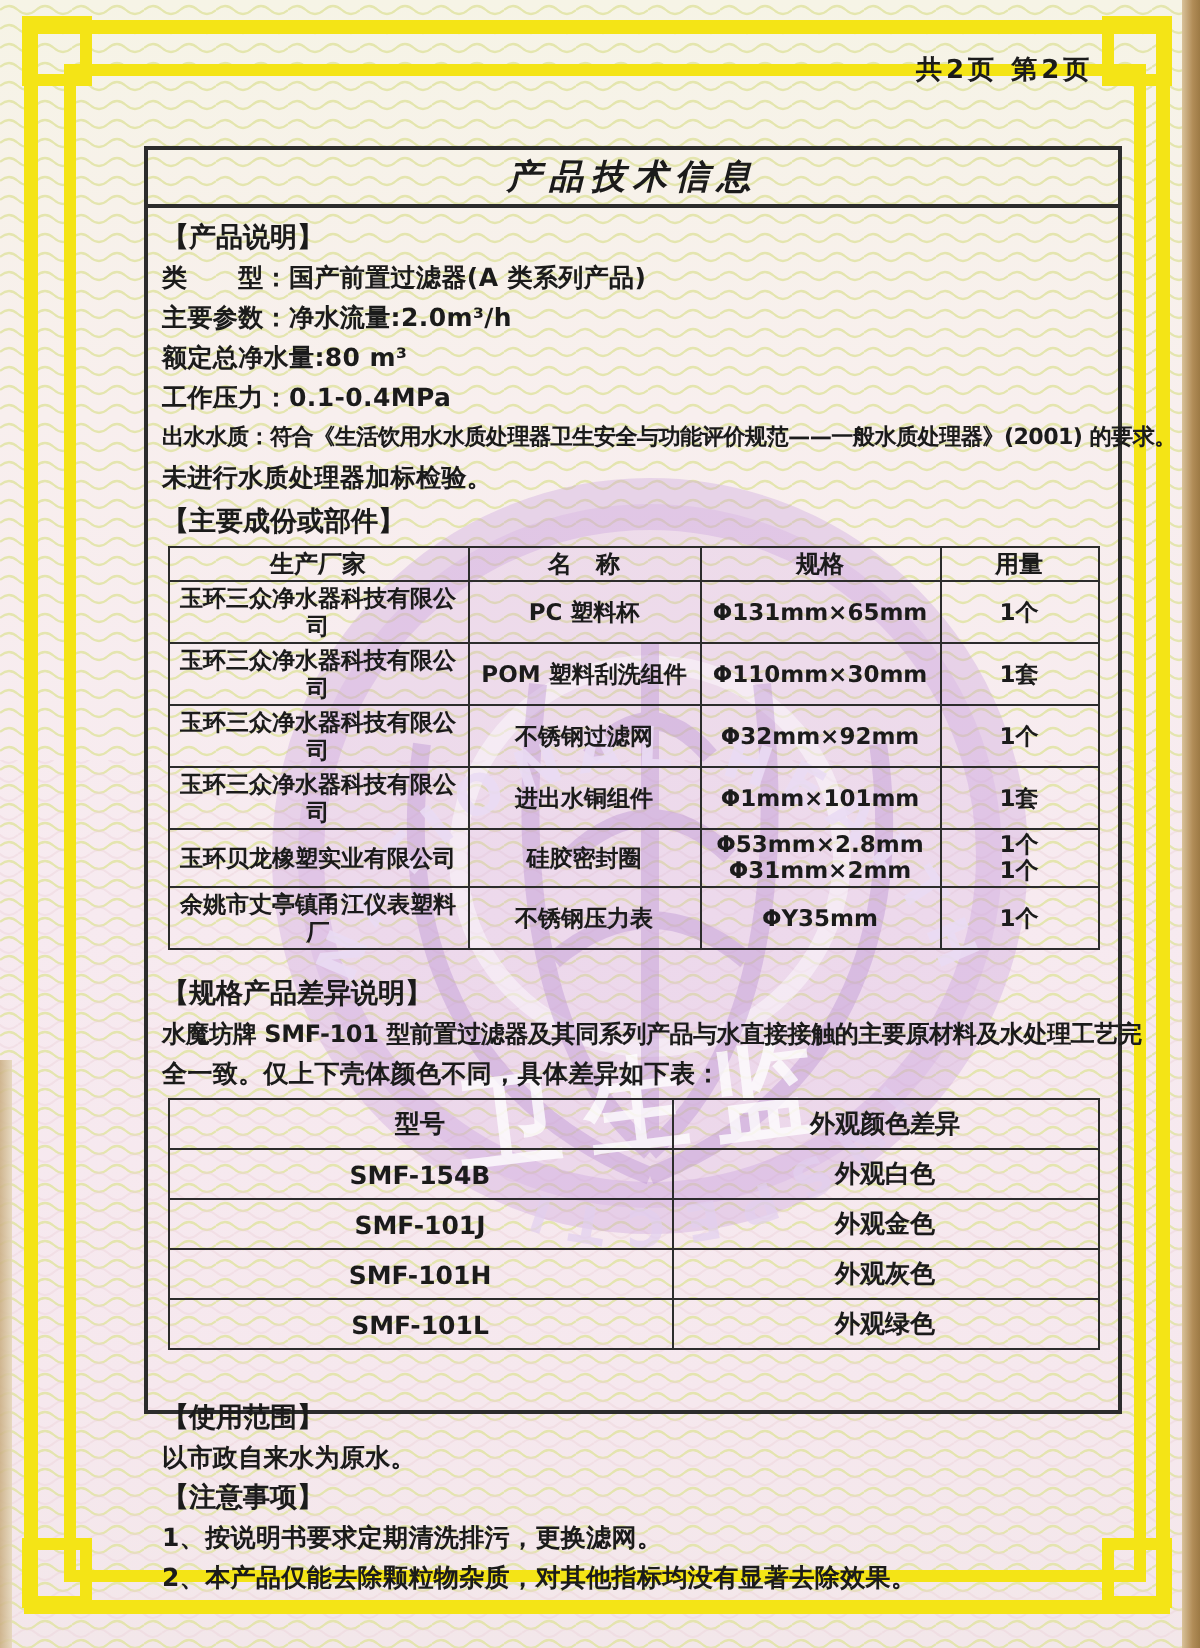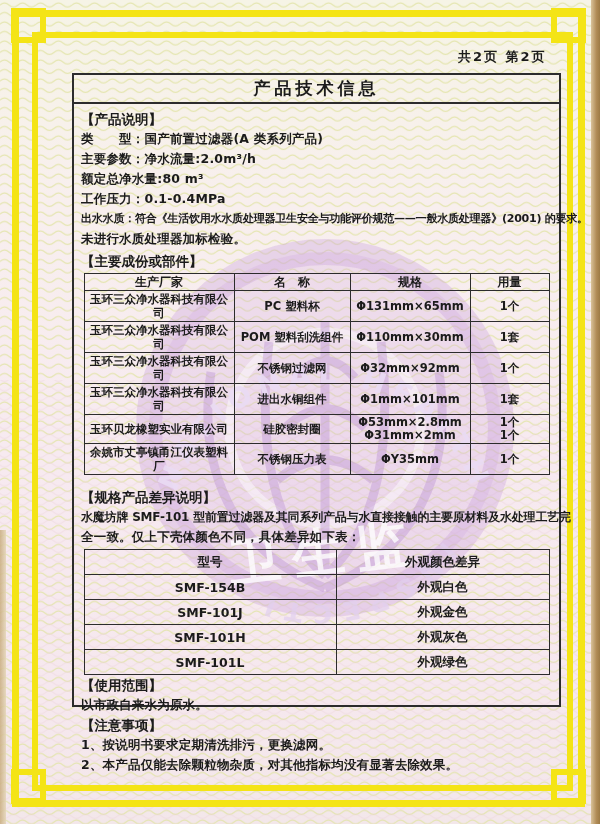--- a/index.html
+++ b/index.html
@@ -10,39 +10,39 @@
     font-weight:bold;color:#1b1b1b;
   }
   .layer{position:absolute;left:0;top:0;}
   .waves{z-index:0;}
   .watermark{z-index:1;}
   .frame{z-index:2;pointer-events:none;}
   .edge-right{position:absolute;right:0;top:0;width:9px;height:824px;z-index:4;
     background:linear-gradient(90deg,#d9c29a,#b18c57 60%,#9d7a45);}
   .edge-left-bottom{position:absolute;left:0;top:530px;width:6px;height:294px;z-index:4;
     background:linear-gradient(90deg,#c9ad80,#e4d6b8);opacity:.85;}
-  .page-info{position:absolute;top:48px;left:458px;font-size:13px;letter-spacing:2px;z-index:3;}
+  .page-info{position:absolute;top:26px;left:458px;font-size:13px;letter-spacing:2px;z-index:3;}
   .doc-box{position:absolute;left:72px;top:73px;width:489px;height:634px;z-index:3;
     border:2px solid #2c2c2c;box-sizing:border-box;}
   .doc-title{height:27px;border-bottom:2px solid #2c2c2c;display:flex;align-items:center;
-    justify-content:center;font-size:17px;letter-spacing:4px;}
+    justify-content:center;font-size:17px;letter-spacing:4px;font-style:italic;}
   .doc-content{padding:5px 7px 0 7px;}
   .sec-heading{font-size:13.5px;line-height:20px;}
   .bodyline{font-size:12.5px;line-height:20px;letter-spacing:0.2px;}
   .indent{}
   .longline{font-size:11.1px;letter-spacing:-0.3px;white-space:nowrap;line-height:20px;}
   .longline2{font-size:12px;letter-spacing:-0.2px;white-space:nowrap;line-height:20px;}
   table{border-collapse:collapse;width:465px;margin:2px auto 0 auto;table-layout:fixed;}
   .t1 th,.t1 td{border:1.3px solid #2c2c2c;font-size:11.5px;line-height:14px;
     padding:1px 1px;text-align:center;font-weight:bold;overflow:hidden;}
   .t1 th{font-size:12px;}
   .t2 th,.t2 td{border:1.3px solid #2c2c2c;font-size:12.5px;height:22px;
     text-align:center;font-weight:bold;margin-left:26px;}
   .dualcell div{line-height:13px;padding:0 0;}
-  .mt2{margin-top:2px;} .mt8{margin-top:0;} .mt10{} .mt12{margin-top:12px;}
+  .mt2{margin-top:2px;} .mt8{margin-top:24px;} .mt10{} .mt12{margin-top:12px;}
 </style>
 </head>
 <body>
 
 <svg class="layer waves" width="600" height="824" aria-hidden="true">
   <defs>
     <pattern id="wv" width="36" height="9.5" patternUnits="userSpaceOnUse">
       <path d="M0 5 Q 4.5 1 9 5 T 18 5 T 27 5 T 36 5" fill="none" stroke="#e2e4a8" stroke-width="1.1"></path>
     </pattern>
     <pattern id="wv2" width="36" height="9.5" patternUnits="userSpaceOnUse" patternTransform="translate(9,4)">

